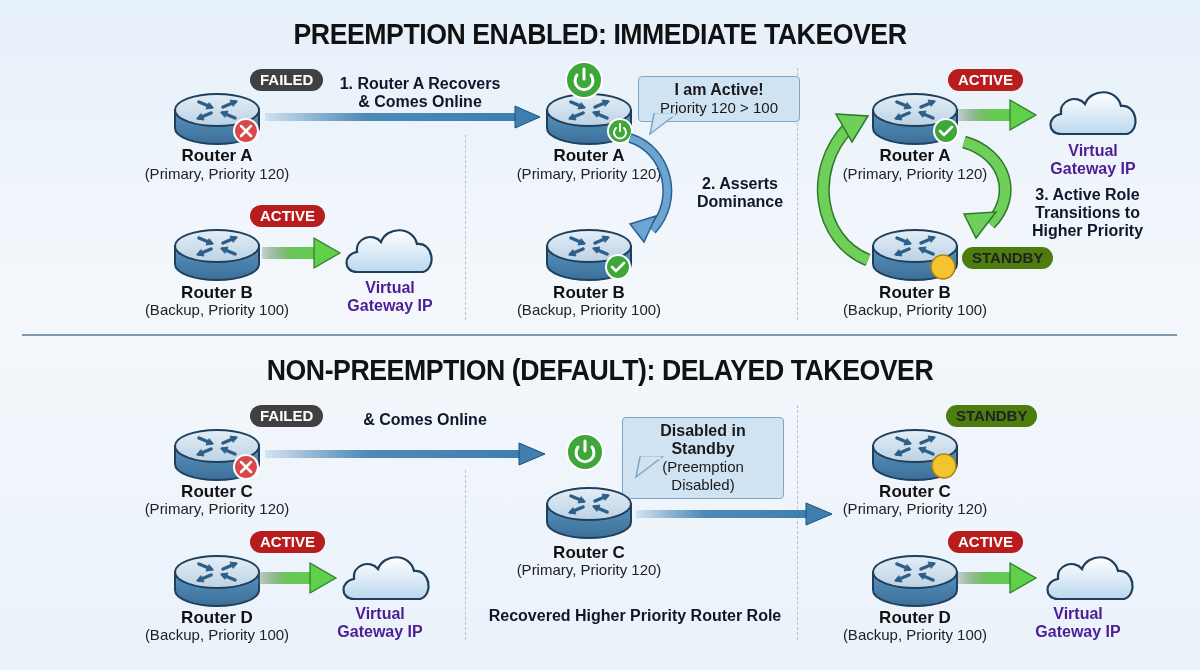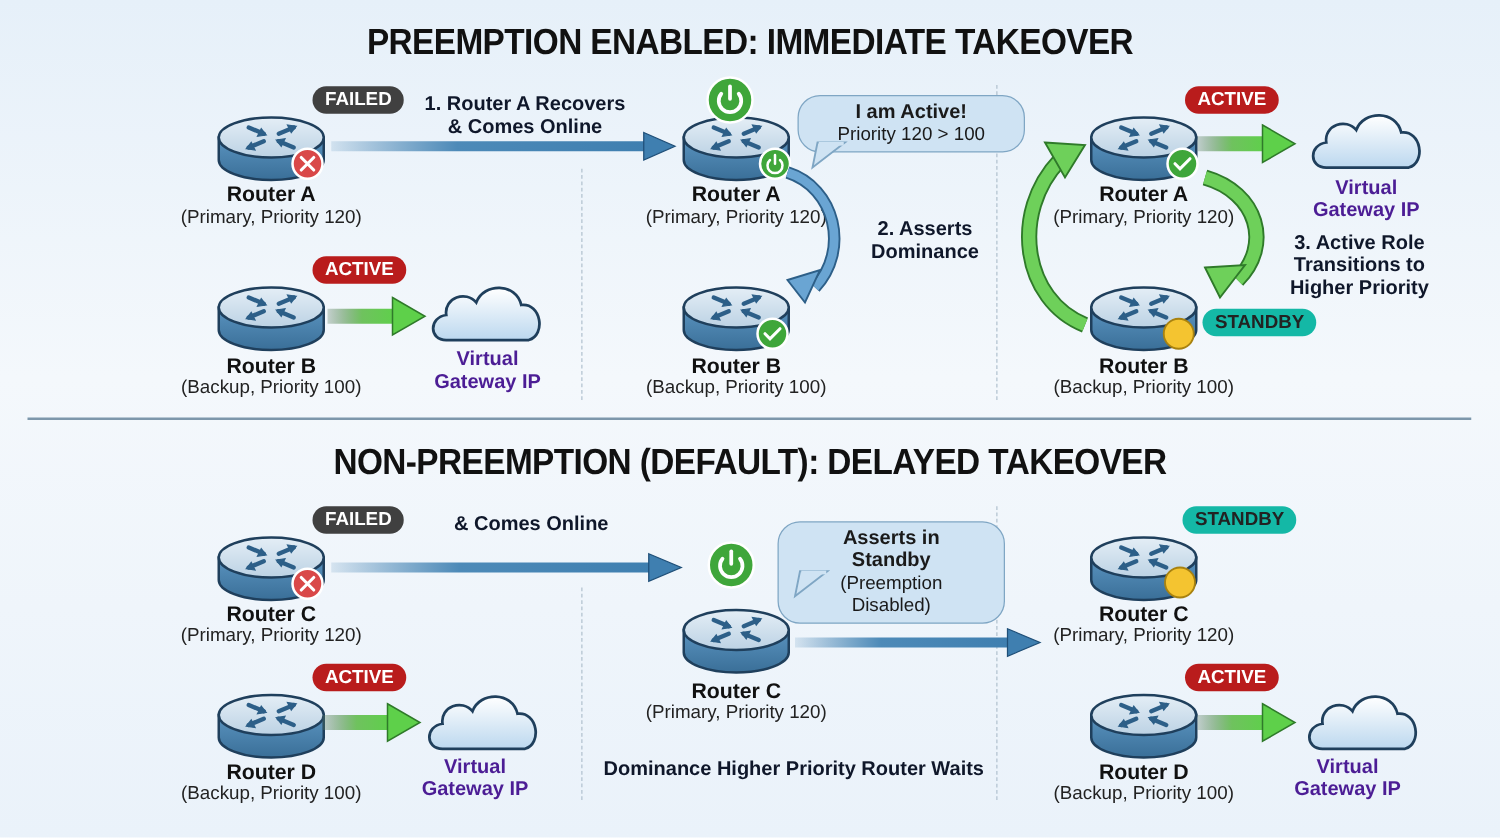--- a/index.html
+++ b/index.html
@@ -7,24 +7,24 @@
     background:linear-gradient(180deg,#e6f0f9 0%,#f4f8fc 45%,#eaf2fa 100%);
     font-family:"Liberation Sans",sans-serif;color:#1a1a1a;}
   .title{position:absolute;left:0;width:1200px;text-align:center;font-weight:700;font-size:29px;letter-spacing:-0.5px;color:#111;transform:scaleX(0.92);}
   .divider{position:absolute;left:22px;width:1155px;height:2px;background:#7d97ab;top:334px;}
   .vdash{position:absolute;width:0;border-left:1.5px dashed #b2c2d0;}
   .rname{position:absolute;width:220px;text-align:center;font-weight:700;font-size:17px;color:#111;}
   .rsub{position:absolute;width:220px;text-align:center;font-size:15px;color:#222;}
   .badge{position:absolute;height:22px;line-height:22px;padding:0 10px;border-radius:11px;font-weight:700;font-size:15px;color:#fff;}
   .b-fail{background:#404040;}
   .b-act{background:#b91c1c;}
-  .b-stby{background:#14b8a6;color:#222;}
+  .b-stby{background:#4d7c0f;color:#222;}
   .label{position:absolute;font-weight:700;font-size:16px;text-align:center;color:#0f172a;line-height:18px;}
   .cloudlbl{position:absolute;width:120px;text-align:center;font-weight:700;font-size:16px;line-height:18px;color:#4c1d95;}
-  .bubble{position:absolute;background:#cfe3f3;border:1.5px solid #7fa6c4;border-radius:18px;text-align:center;font-size:15px;line-height:18px;padding:4px 20px;}
+  .bubble{position:absolute;background:#cfe3f3;border:1.5px solid #7fa6c4;border-radius:4px;text-align:center;font-size:15px;line-height:18px;padding:4px 10px;}
   .bubble b{display:block;font-size:16px;}
   svg{position:absolute;overflow:visible;}
 </style>
 </head>
 <body>
 
 <svg width="0" height="0" style="position:absolute">
   <defs>
     <linearGradient id="rtop" x1="0" y1="0" x2="0" y2="1">
         <stop offset="0" stop-color="#e4eef6"></stop>
@@ -241,38 +241,38 @@
   <div>Virtual</div>
   <div>Gateway IP</div>
 </div>
 
 <svg style="left:565px;top:432px;" width="40" height="40">
   <circle cx="20" cy="20" r="18" fill="#3fa63a" stroke="#fff" stroke-width="2"></circle>
   <path d="M13,15 A9,9 0 1 0 27,15" fill="none" stroke="#fff" stroke-width="3" stroke-linecap="round"></path>
   <line x1="20" y1="9" x2="20" y2="19" stroke="#fff" stroke-width="3" stroke-linecap="round"></line>
 </svg>
 <div class="bubble" style="left:622px;top:417px;width:140px;">
-  <b>Asserts in Standby</b>
+  <b>Disabled in Standby</b>
   <span>(Preemption Disabled)</span>
 </div>
 <svg style="left:636px;top:457px;" width="30" height="22">
   <polygon points="4,0 26,0 0,20" fill="#cfe3f3" stroke="#7fa6c4" stroke-width="1.5"></polygon>
   <line x1="5" y1="1" x2="25" y2="1" stroke="#cfe3f3" stroke-width="3"></line>
 </svg>
 <svg style="left:547px;top:482px;" width="84" height="56">
     <use href="#router"></use>
   </svg>
 <div class="rname" style="left:479px;top:543px;">Router C</div>
 <div class="rsub" style="left:479px;top:561px;">(Primary, Priority 120)</div>
 <svg style="left:636px;top:503px;" width="200" height="22">
   <rect x="0" y="7" width="172" height="8" fill="url(#blueArrow)"></rect>
   <polygon points="170,0 196,11 170,22" fill="#3f7fb0" stroke="#1f4f78" stroke-width="1"></polygon>
 </svg>
 <div class="label" style="left:470px;top:607px;width:330px;">
-  <div>Dominance Higher Priority Router Waits</div>
+  <div>Recovered Higher Priority Router Role</div>
 </div>
 
 <div class="badge b-stby" style="left:946px;top:405px;">STANDBY</div>
 <svg style="left:873px;top:424px;" width="84" height="56">
     <use href="#router"></use>
   </svg>
 <svg style="left:931px;top:453px;" width="26" height="26">
   <circle cx="13" cy="13" r="12" fill="#f4c430" stroke="#a88210" stroke-width="1.5"></circle>
 </svg>
 <div class="rname" style="left:805px;top:482px;">Router C</div>

